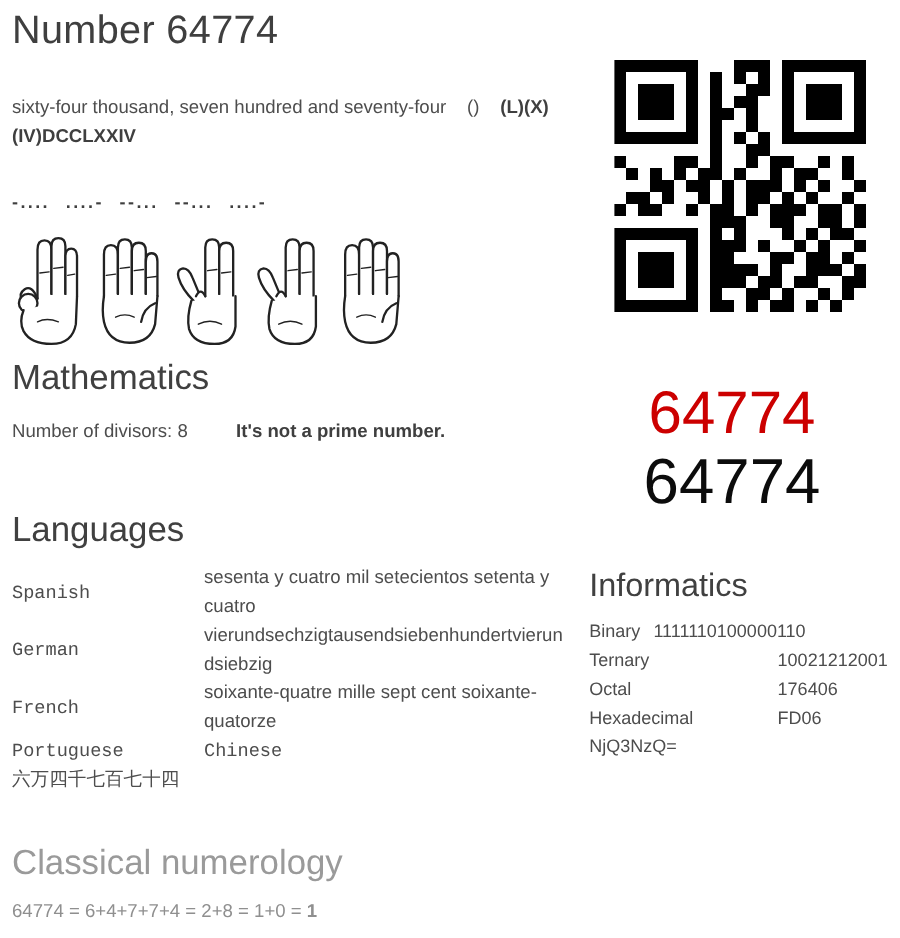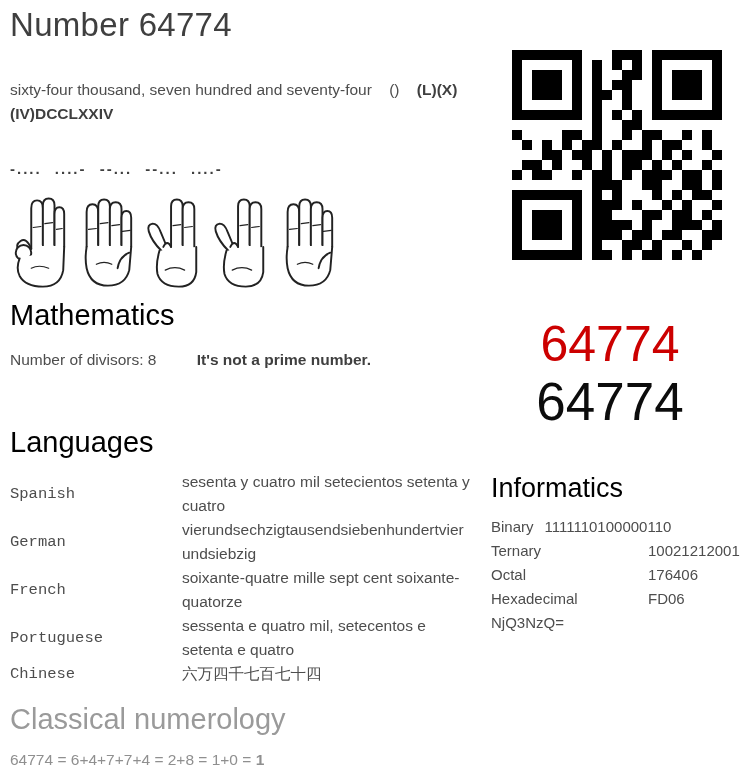--- a/index.html
+++ b/index.html
@@ -27,40 +27,40 @@
     letter-spacing:2px; word-spacing:7px;
   }
 
   .hand-signs { left:8px; top:196px; display:flex; gap:5px; }
   .hand { width:62px; height:94px; }
 
   .qr-code { left:512px; top:50px; width:210px; height:210px; }
   .qr-code svg { display:block; width:210px; height:210px; }
 
   .section-heading {
-    margin:0; font-size:29px; font-weight:400; color:#000000;
+    margin:0; font-size:29px; font-weight:400; color:#404040;
   }
   .math-heading { left:10px; top:299px; }
   .math-lines {
     left:10px; top:347px; font-size:15.5px; line-height:25px; color:#4d4d4d;
   }
   .prime-note { font-weight:700; color:#3f3f3f; margin-left:36px; }
 
   .big-numbers { left:491px; top:295px; width:238px; text-align:center;margin-top:23px; }
   .big-number-red  { font-size:50px; line-height:53px; font-weight:400; }
   .big-number-black{ font-size:53px; line-height:56px; font-weight:400; margin-top:3px; }
 
   .lang-heading { left:10px; top:426px; }
   .lang-table {
     left:10px; top:470px; width:465px;
     display:grid; grid-template-columns:160px 300px;
     font-size:15.5px; line-height:24px; color:#4d4d4d;
   }
   .lang-label { align-self:center;font-family:Liberation Mono, monospace; }
-  .lang-value { overflow-wrap:break-word; word-wrap:break-word;margin-left:12px; }
+  .lang-value { overflow-wrap:break-word; word-wrap:break-word; }
 
   .info-heading { left:491px; top:473px; font-size:27px; }
   .info-rows {
     left:491px; top:515px; width:259px;
     font-size:15px; line-height:24px; color:#4d4d4d;
   }
   .info-row { display:flex; }
   .info-label { width:157px; flex:none; }
   .info-row.binary .info-label { width:auto; margin-right:11px; }
 
@@ -359,21 +359,20 @@
 
   <h2 class="abs section-heading lang-heading">Languages</h2>
   <div class="abs lang-table">
     <div class="lang-label">Spanish</div>
     <div class="lang-value">sesenta y cuatro mil setecientos setenta y cuatro</div>
     <div class="lang-label">German</div>
     <div class="lang-value">vierundsechzigtausendsiebenhundertvierundsiebzig</div>
     <div class="lang-label">French</div>
     <div class="lang-value">soixante-quatre mille sept cent soixante-quatorze</div>
     <div class="lang-label">Portuguese</div>
-    <div class="lang-value">sessenta e quatro mil, setecentos e setenta e quatro</div>
     <div class="lang-label">Chinese</div>
     <div class="lang-value">六万四千七百七十四</div>
   </div>
 
   <h2 class="abs section-heading info-heading">Informatics</h2>
   <div class="abs info-rows">
     <div class="info-row binary">
       <div class="info-label">Binary</div>
       <div class="info-value">1111110100000110</div>
     </div>

